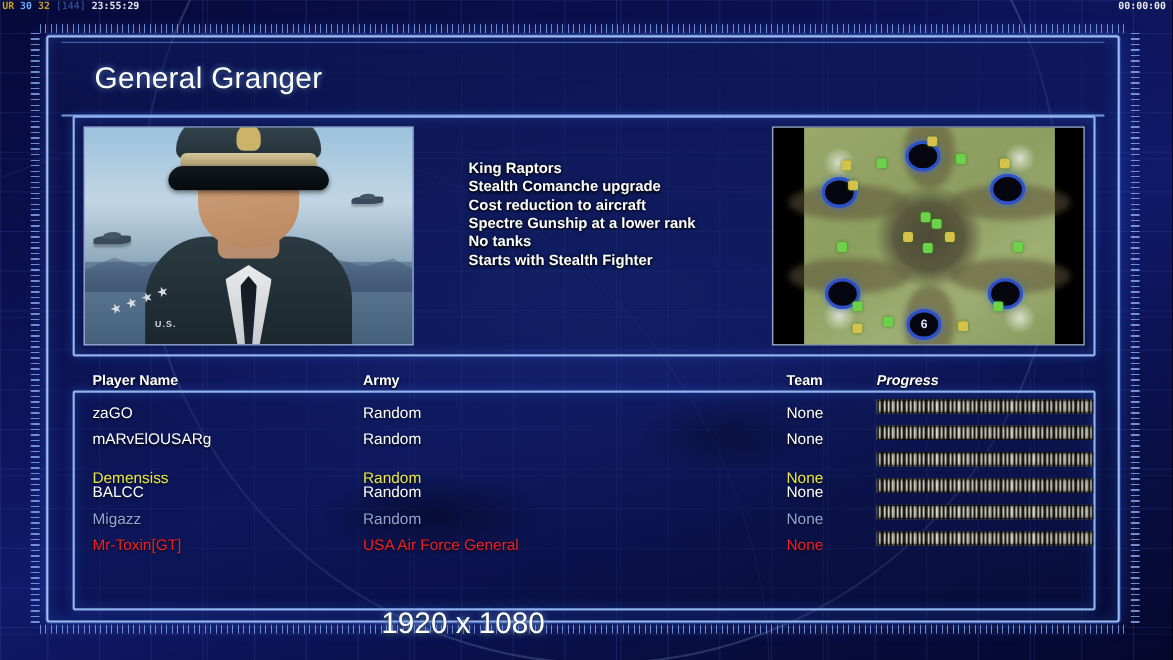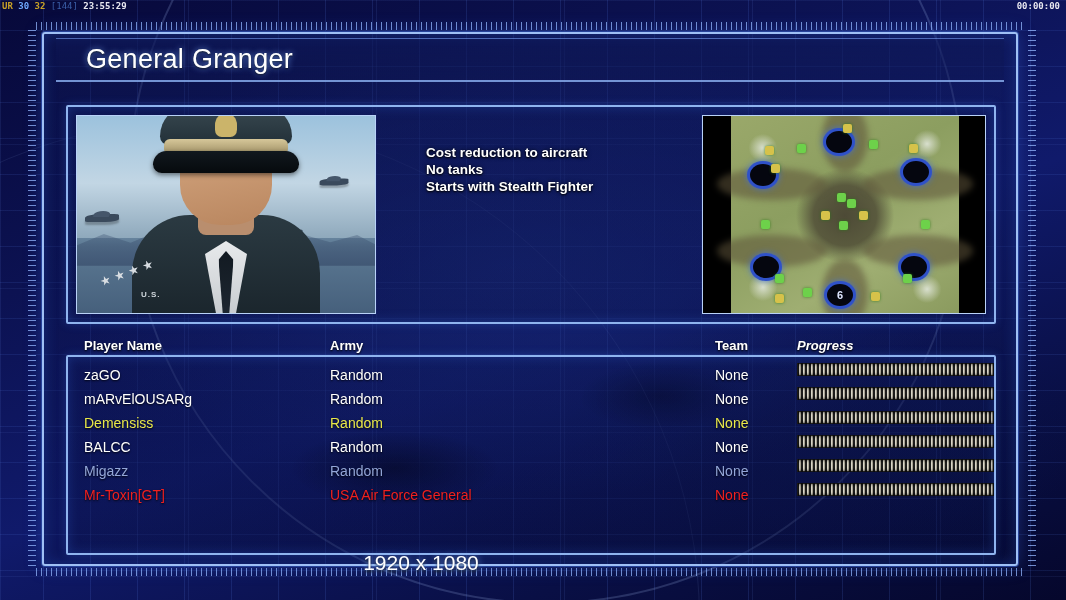--- a/index.html
+++ b/index.html
@@ -61,21 +61,21 @@
   
   #outer {
     position:absolute; left:42px; top:32px; width:976px; height:534px;
     border:2px solid #9fc0f5; border-radius:3px; z-index:5;
     box-shadow: 0 0 0 1px rgba(40,70,160,.9), inset 0 0 14px rgba(40,90,200,.35),
                 0 0 18px rgba(60,110,230,.35);
     background:linear-gradient(180deg, rgba(16,28,92,.38), rgba(8,14,60,.28));
   }
 
   
-  #titlebar { position:absolute; left:56px; top:38px; width:948px; height:44px; z-index:8;
+  #titlebar { position:absolute; left:56px; top:38px; width:948px; height:68px; z-index:8;
     border-top:1px solid rgba(130,170,255,.55);
     border-bottom:2px solid rgba(150,190,255,.75);
     background:linear-gradient(180deg, rgba(14,24,88,.5), rgba(10,18,70,.15));
     display:flex; align-items:center; }
   #title { margin-left:30px; font-size:27px; color:#ffffff; font-weight:400;
     text-shadow:0 0 6px rgba(120,170,255,.8), 0 1px 2px #000; letter-spacing:.3px; }
 
   
   #infopanel { position:absolute; left:66px; top:105px; width:930px; height:219px; z-index:8;
     border:2px solid #8fb4ef; border-radius:2px;
@@ -182,25 +182,25 @@
         rgba(20,20,20,.95) 0 1px,
         #d9d6c9 1px 2px,
         #a9a496 2px 3px,
         rgba(20,20,20,.95) 3px 4px),
       linear-gradient(180deg,#2a2a24,#c9c6b6 35%,#8e8b7d 65%,#26261f);
     border:1px solid rgba(10,10,10,.9);
     box-shadow:inset 0 0 3px rgba(0,0,0,.8); }
 
   
   #reslabel { position:absolute; left:0; top:551px; width:842px; text-align:center;
-    z-index:20; font-size:21px; color:#ffffff;
+    z-index:20; font-size:27px; color:#ffffff;
     text-shadow:0 0 7px rgba(130,180,255,.9), 0 2px 3px #000; }
 
   .w { color:#ffffff; }
-  .y { color:#e8e84a; text-shadow:0 1px 2px #000, 0 0 5px rgba(180,180,30,.5); }
+  .y { color:#e8e84a; text-shadow:0 1px 2px #000, 0 0 5px rgba(180,180,30,.5);margin-top:11px; }
   .gy{ color:#93a6d8; }
   .r { color:#f02020; text-shadow:0 1px 2px #000, 0 0 5px rgba(200,20,20,.6); }
 </style>
 </head>
 <body>
 
 <div id="screen">
 
   <div id="grid"></div>
   <div id="grid2"></div>
@@ -249,21 +249,24 @@
       <div class="stars">
         <i></i>
         <i></i>
         <i></i>
         <i></i>
       </div>
       <div class="us-tab">U.S.</div>
     </div>
 
     <ul id="abilities">
+      <li>King Raptors</li>
+      <li>Stealth Comanche upgrade</li>
       <li>Cost reduction to aircraft</li>
+      <li>Spectre Gunship at a lower rank</li>
       <li>No tanks</li>
       <li>Starts with Stealth Fighter</li>
     </ul>
 
     <div id="minimap-wrap">
       <div id="minimap">
         <div class="mm-ridge" style="left:-6%;top:26%;width:48%;height:16%"></div>
         <div class="mm-ridge" style="left:58%;top:26%;width:48%;height:16%"></div>
         <div class="mm-ridge" style="left:-6%;top:60%;width:48%;height:16%"></div>
         <div class="mm-ridge" style="left:58%;top:60%;width:48%;height:16%"></div>

